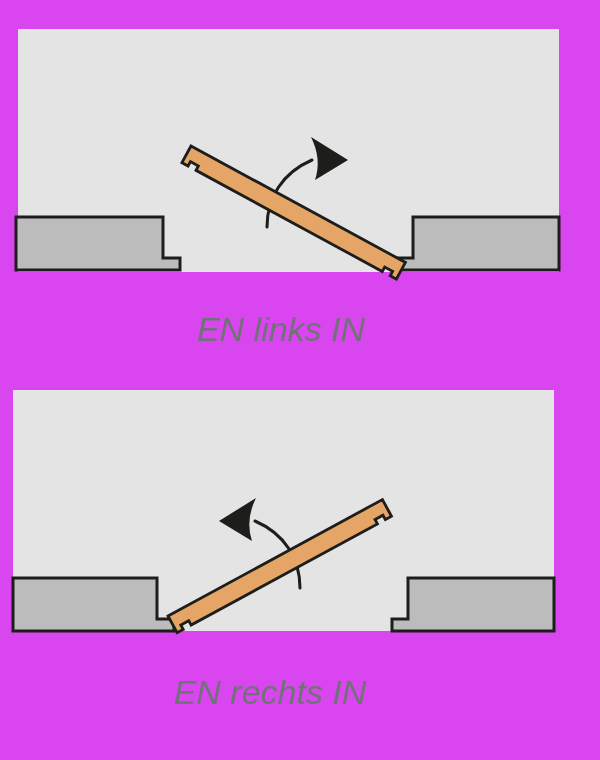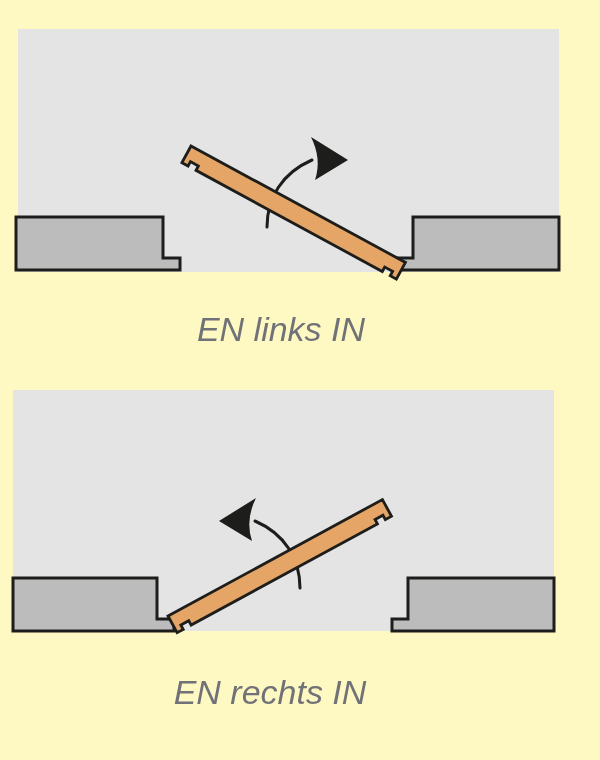--- a/index.html
+++ b/index.html
@@ -1,20 +1,20 @@
 <!DOCTYPE html>
 <html><head>
 <meta charset="utf-8">
 <style>
   html, body { margin: 0; padding: 0; }
   .page {
     position: relative;
     width: 600px;
     height: 760px;
-    background: #fef9c3;
+    background: #d946ef;
     overflow: hidden;
   }
   svg { display: block; }
   .wall   { stroke-width: 3;   stroke-linejoin: miter; }
   .door   { stroke-width: 2.8; stroke-linejoin: miter; }
   .arc    { stroke-width: 3;   fill: none; stroke-linecap: round; }
   .caption {
     font-family: "Liberation Sans", "DejaVu Sans", sans-serif;
     font-style: italic;
     font-weight: 400;

